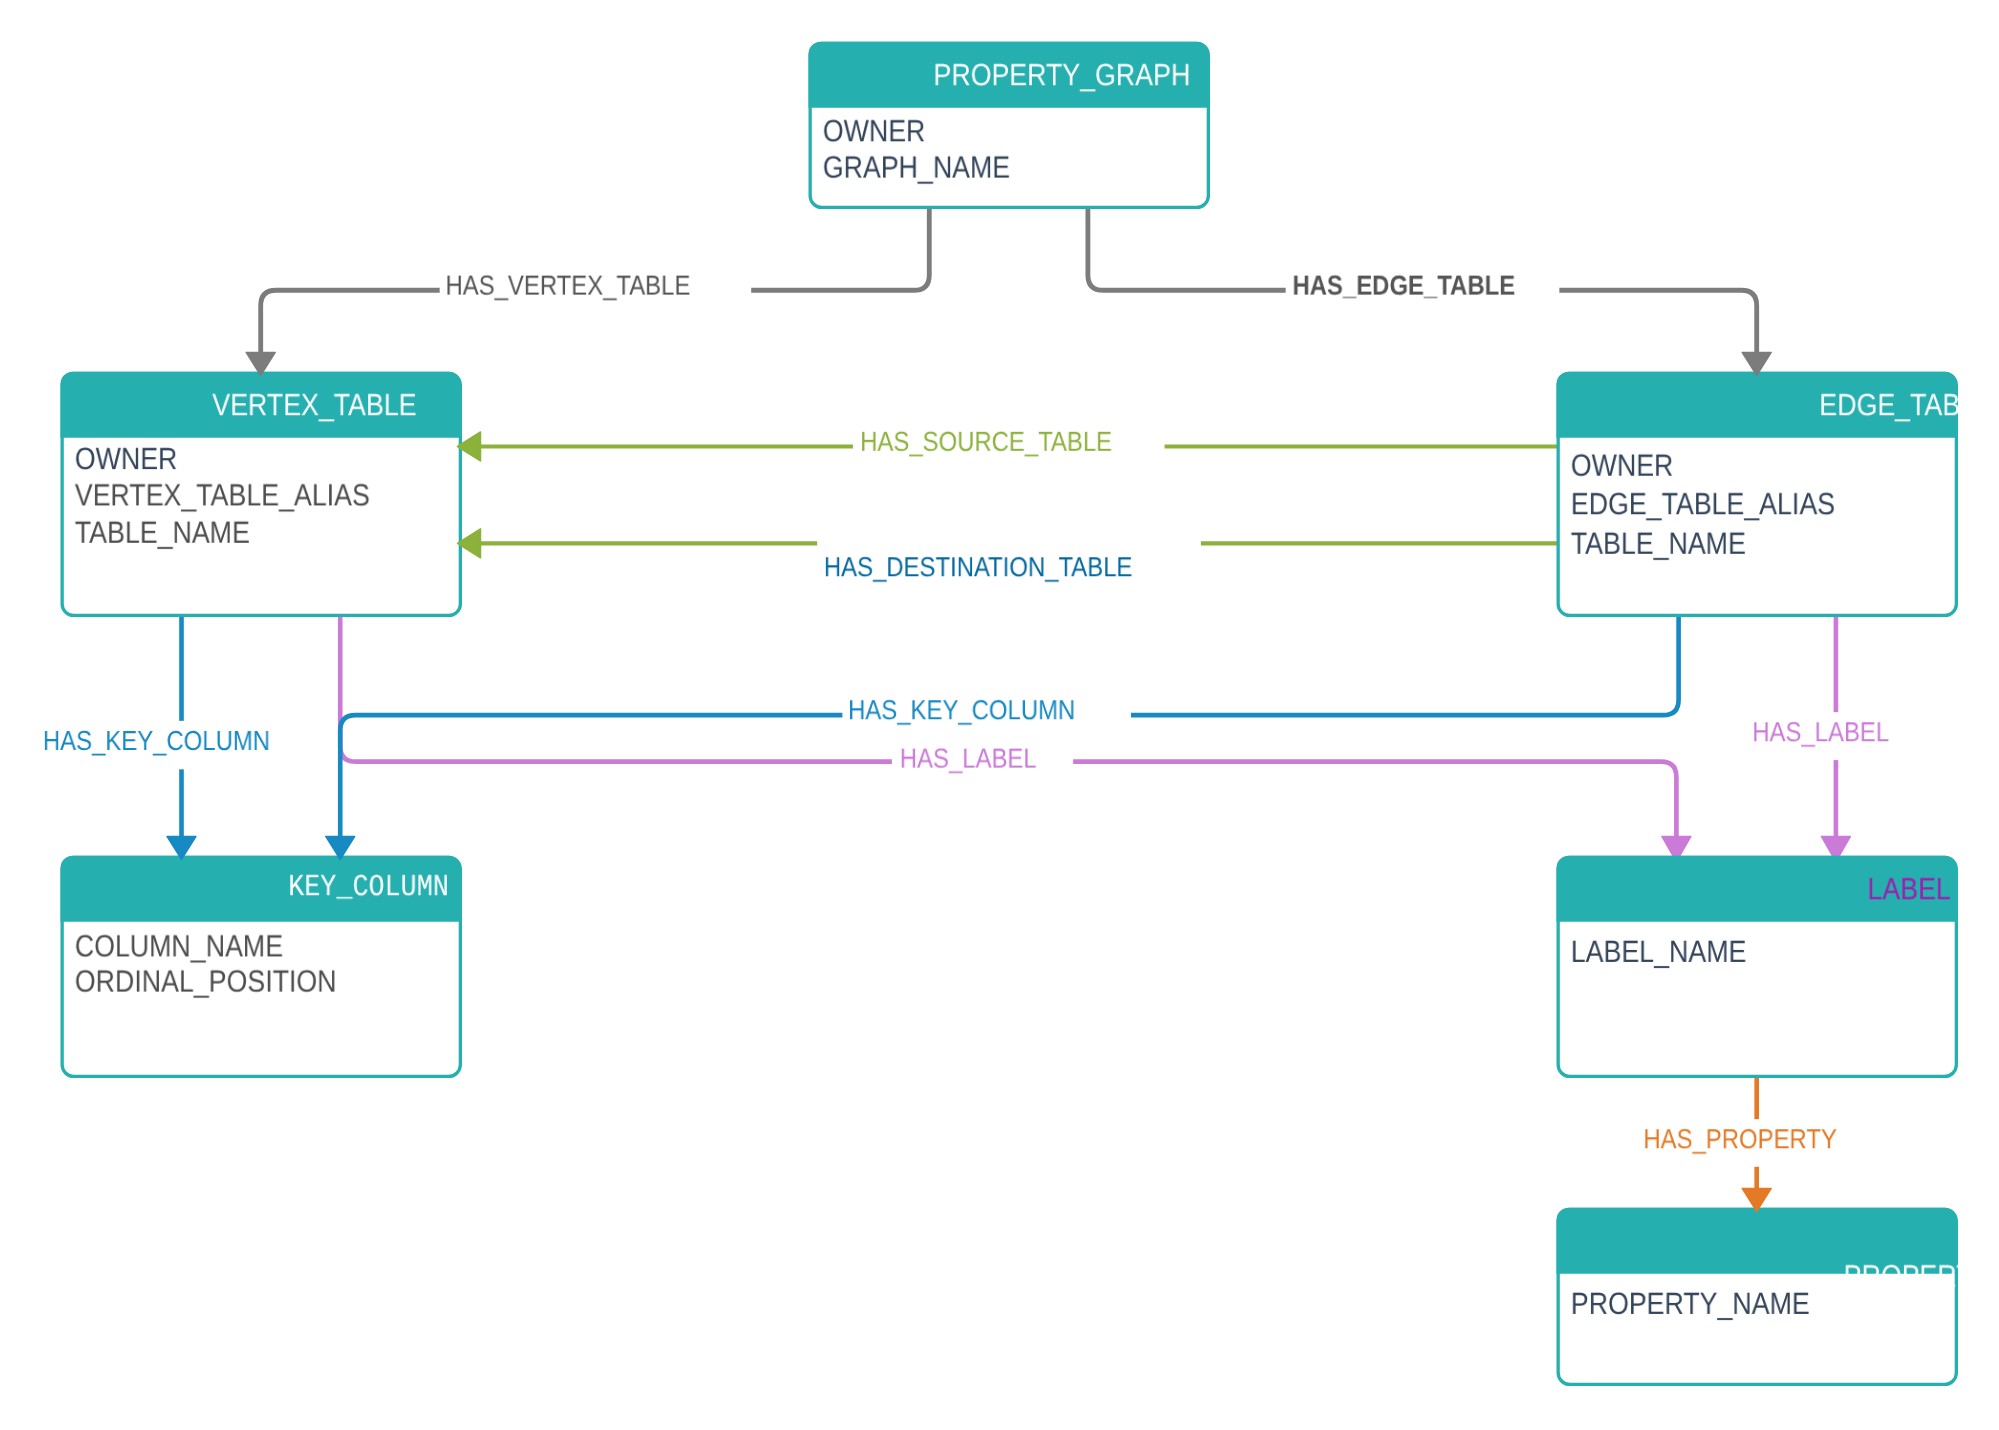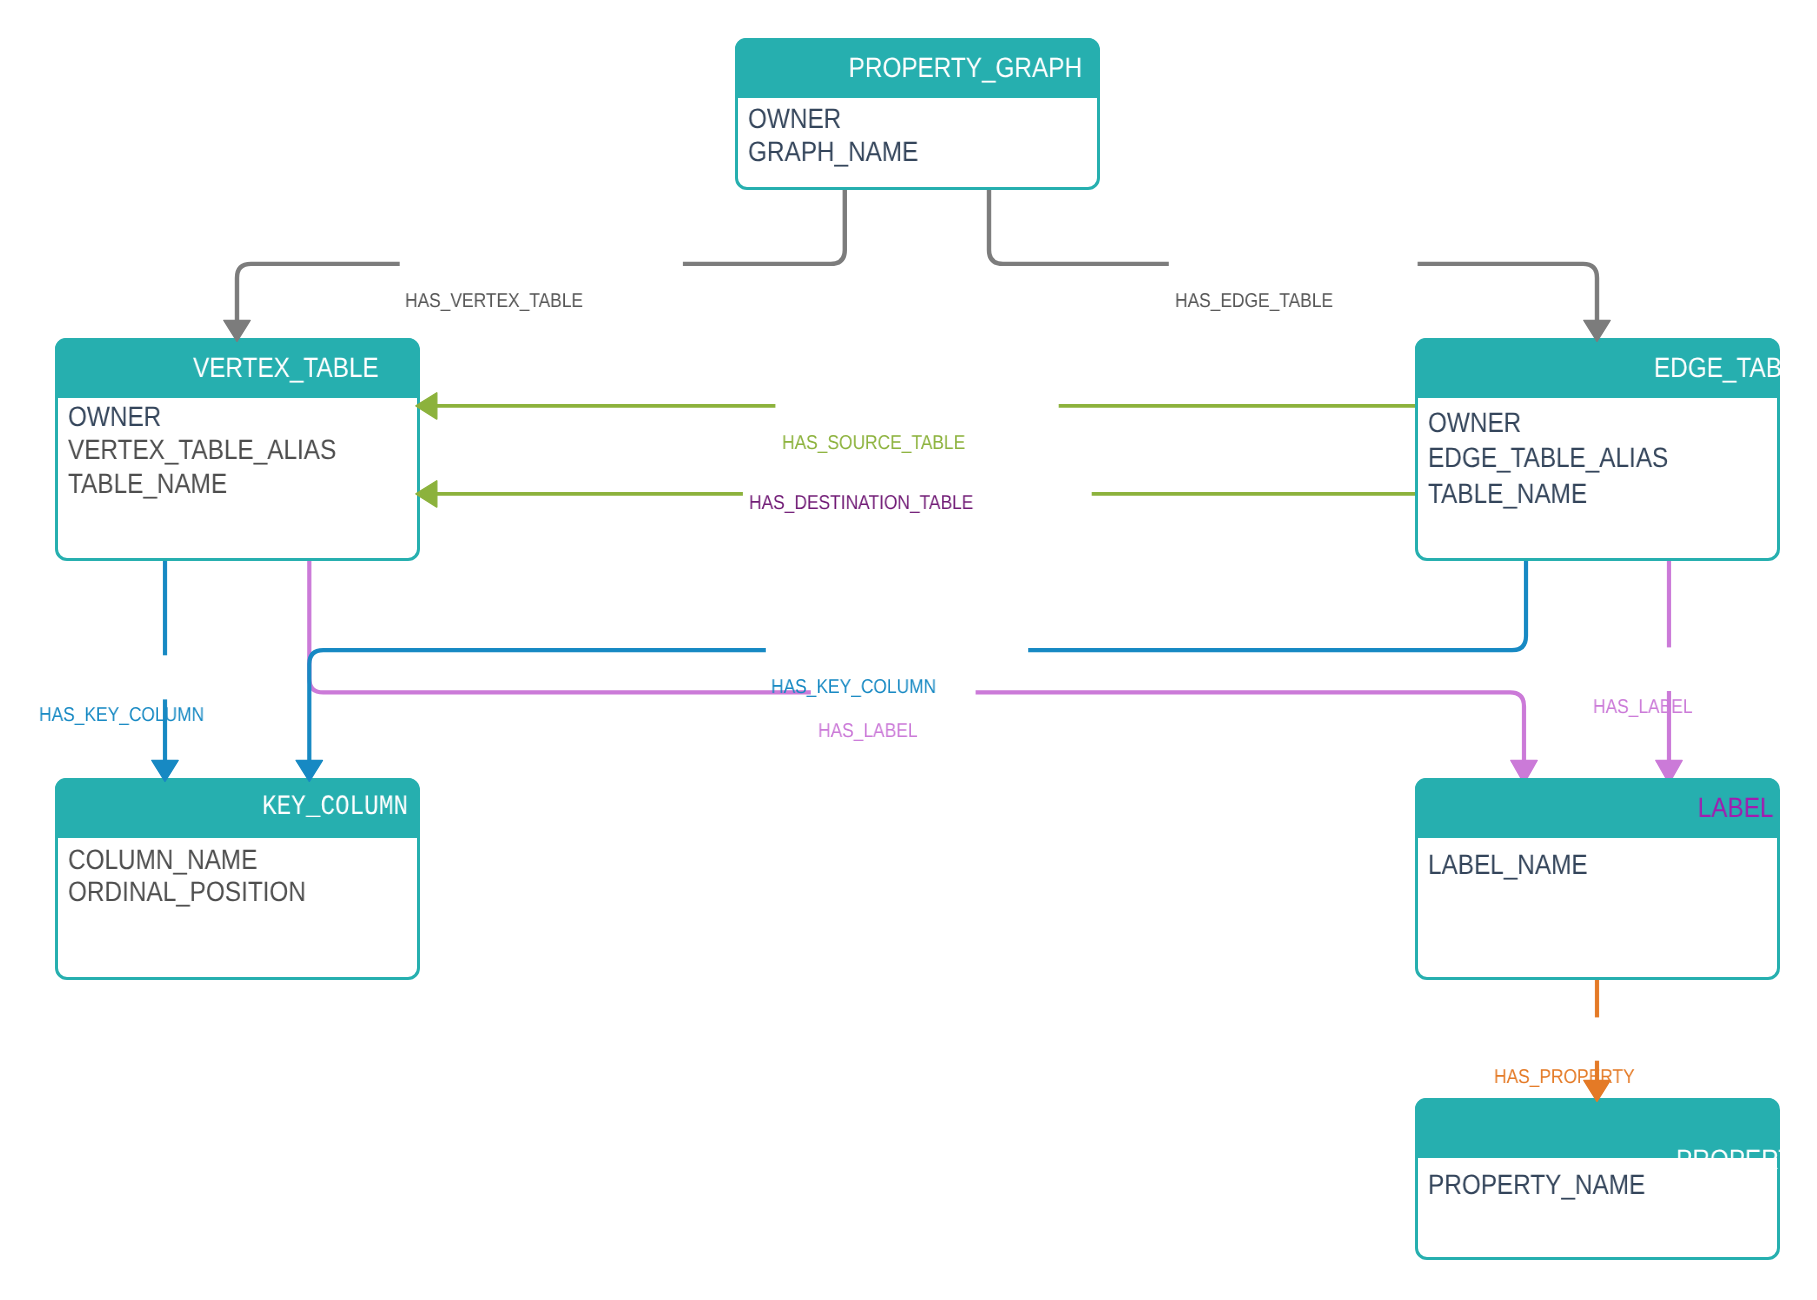--- a/index.html
+++ b/index.html
@@ -17,22 +17,22 @@
                  background:#26AFAF;border-radius:11px 11px 0 0;}
   .entity-title{position:absolute;left:0;right:0;text-align:right;
                 color:#fff;font-size:28px;line-height:1;}
   .entity-title i{display:inline-block;font-style:normal;
                   transform:scaleX(0.869);will-change:transform;}
   .edge-label i{display:inline-block;font-style:normal;
                 transform:scaleX(0.869);transform-origin:left top;
                 will-change:transform;}
   .attr{position:absolute;font-size:28px;line-height:1;white-space:nowrap;
         transform:scaleX(0.869);transform-origin:left top;will-change:transform;}
-  .edge-label{position:absolute;font-size:20px;line-height:1;white-space:nowrap;
-              transform-origin:left top;margin-top:43px;}
+  .edge-label{position:absolute;font-size:25px;line-height:1;white-space:nowrap;
+              transform-origin:left top;}
 </style>
 </head>
 <body>
 
 <div id="canvas">
   <svg class="layer" id="edges" viewBox="0 0 1817 1300" xmlns="http://www.w3.org/2000/svg">
       <path d="M 844.8 189.7 L 844.8 249.9 Q 844.8 263.9 830.8 263.9 L 251 263.9 Q 237 263.9 237 277.9 L 237 321" fill="none" stroke="#7C7C7C" stroke-width="4.4"></path>
       <path d="M 989 189.7 L 989 249.9 Q 989 263.9 1003 263.9 L 1583 263.9 Q 1597 263.9 1597 277.9 L 1597 321" fill="none" stroke="#7C7C7C" stroke-width="4.4"></path>
       <path d="M 1419.5 405.9 L 436 405.9" fill="none" stroke="#8CB23C" stroke-width="3.8"></path>
       <path d="M 1419.5 493.9 L 436 493.9" fill="none" stroke="#8CB23C" stroke-width="3.8"></path>
@@ -95,22 +95,22 @@
       <path d="M 223.85 320.40000000000003 L 250.15 320.40000000000003 L 237 341.3 Z" fill="#7C7C7C" stroke="#7C7C7C" stroke-width="1.4" stroke-linejoin="round"></path>
       <path d="M 1583.85 320.40000000000003 L 1610.15 320.40000000000003 L 1597 341.3 Z" fill="#7C7C7C" stroke="#7C7C7C" stroke-width="1.4" stroke-linejoin="round"></path>
       <path d="M 436.79999999999995 392.75 L 436.79999999999995 419.04999999999995 L 415.9 405.9 Z" fill="#8CB23C" stroke="#8CB23C" stroke-width="1.4" stroke-linejoin="round"></path>
       <path d="M 436.79999999999995 480.75 L 436.79999999999995 507.04999999999995 L 415.9 493.9 Z" fill="#8CB23C" stroke="#8CB23C" stroke-width="1.4" stroke-linejoin="round"></path>
       <path d="M 151.85 760.4 L 178.15 760.4 L 165 781.3 Z" fill="#1789C3" stroke="#1789C3" stroke-width="1.4" stroke-linejoin="round"></path>
       <path d="M 296.15000000000003 760.4 L 322.45 760.4 L 309.3 781.3 Z" fill="#1789C3" stroke="#1789C3" stroke-width="1.4" stroke-linejoin="round"></path>
       <path d="M 1583.85 1080.3999999999999 L 1610.15 1080.3999999999999 L 1597 1101.3 Z" fill="#E47A26" stroke="#E47A26" stroke-width="1.4" stroke-linejoin="round"></path>
     </svg>
   <div id="labels">
       <div class="edge-label" style="color: rgb(85, 85, 85); left: 405.3px; top: 247.6px;"><i>HAS_VERTEX_TABLE</i></div>
-      <div class="edge-label" style="color: rgb(85, 85, 85); left: 1175.4px; top: 247.6px;"><i>HAS_EDGE_TABLE</i></div>
+      <div class="edge-label" style="color: rgb(85, 85, 85); left: 1175.4px; top: 247.6px; font-weight: bold;"><i>HAS_EDGE_TABLE</i></div>
       <div class="edge-label" style="color: rgb(140, 178, 60); left: 781.9px; top: 389.5px;"><i>HAS_SOURCE_TABLE</i></div>
-      <div class="edge-label" style="color: #701a75; left: 749.4px; top: 450px;"><i>HAS_DESTINATION_TABLE</i></div>
+      <div class="edge-label" style="color: #0369a1; left: 749.4px; top: 504px;"><i>HAS_DESTINATION_TABLE</i></div>
       <div class="edge-label" style="color: rgb(23, 137, 195); left: 38.5px; top: 661.7px;"><i>HAS_KEY_COLUMN</i></div>
       <div class="edge-label" style="color: rgb(203, 122, 216); left: 817.7px; top: 677.7px;"><i>HAS_LABEL</i></div>
       <div class="edge-label" style="color: rgb(23, 137, 195); left: 771.1px; top: 633.5px;"><i>HAS_KEY_COLUMN</i></div>
       <div class="edge-label" style="color: rgb(203, 122, 216); left: 1592.8px; top: 653.8px;"><i>HAS_LABEL</i></div>
       <div class="edge-label" style="color: rgb(228, 122, 38); left: 1494.3px; top: 1023.5px; text-align: right;"><i>HAS_PROPERTY</i></div>
     </div>
 </div>
 
 </body></html>

